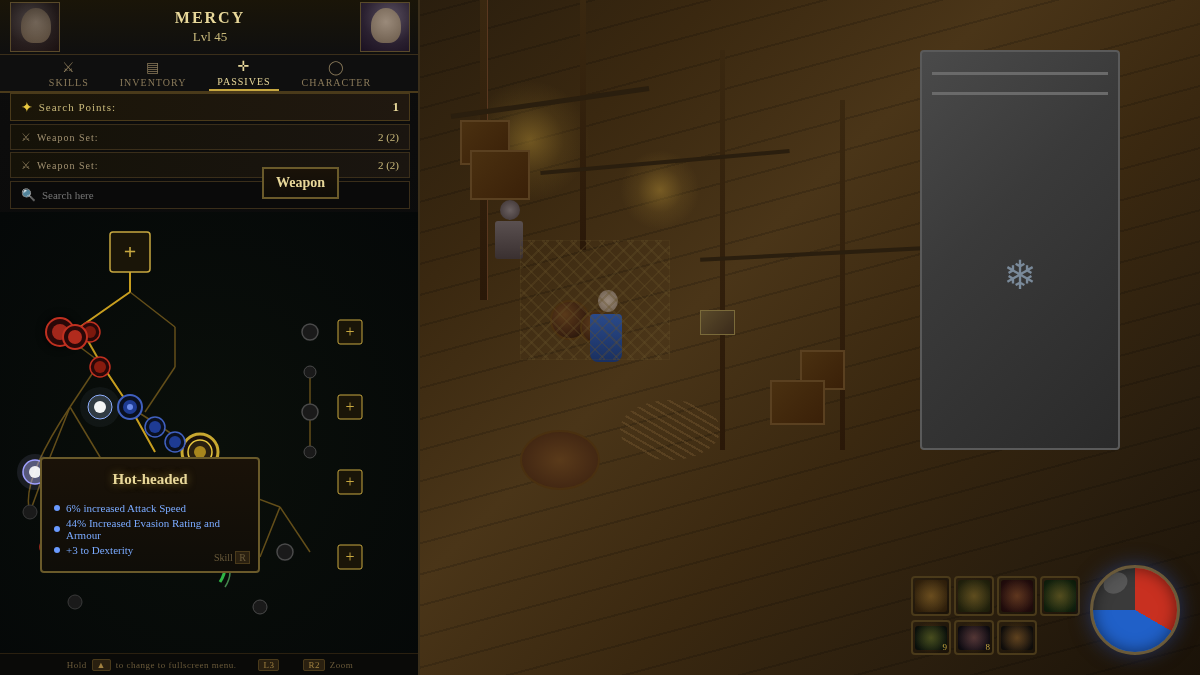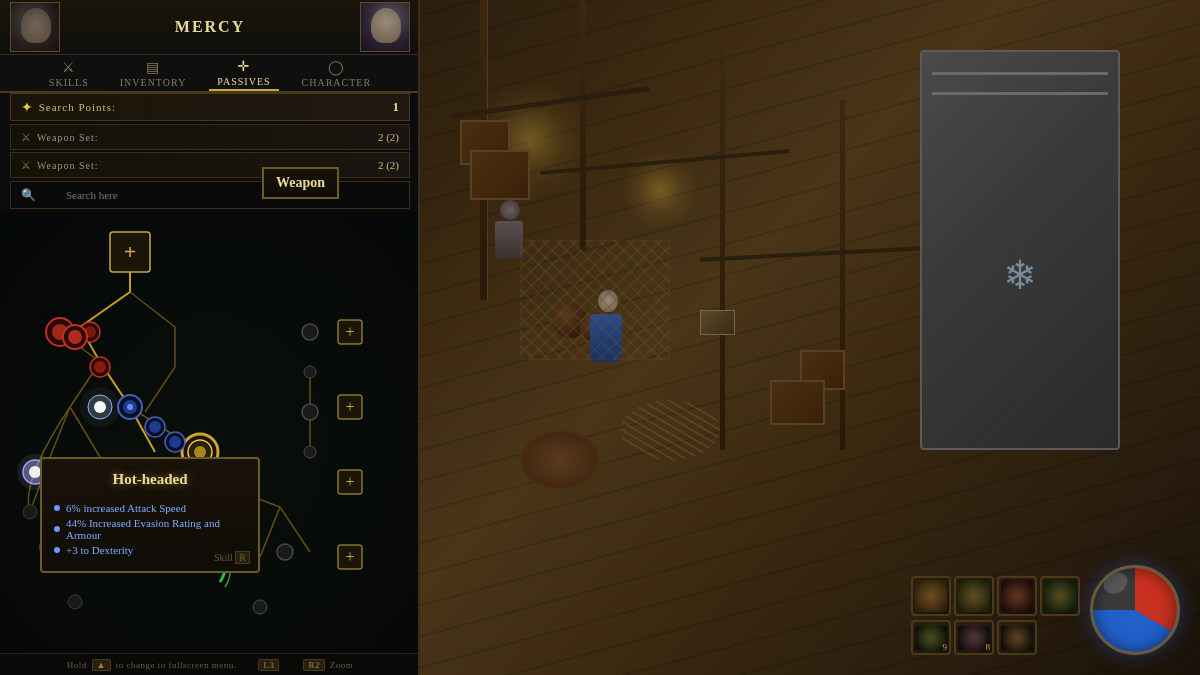--- a/index.html
+++ b/index.html
@@ -220,21 +220,20 @@
       font-size: 12px;
     }
     #search-input {
       background: transparent;
       border: none;
       outline: none;
       color: #8a7a5a;
       font-size: 11px;
       flex: 1;
       font-family: Georgia, serif;
-      margin-left: 24px;
     }
 
     
     #tree-canvas {
       position: absolute;
       top: 212px; left: 0;
       width: 420px;
       height: 463px;
       overflow: hidden;
       background: radial-gradient(ellipse at 50% 50%, #0a0f0a 0%, #050808 100%);
@@ -512,20 +511,21 @@
       border:1px solid #7a6a3a;"></div>
   </div>
 </div>
 
 <div id="passive-panel">
 
   <div id="header">
     <div id="character-portrait-left"></div>
     <div id="character-name-level">
       <div id="char-name">MERCY</div>
+      <div id="char-level">Lvl 45</div>
     </div>
     <div id="character-portrait-right"></div>
   </div>
 
   <div id="nav-tabs">
     <div class="nav-tab">
       <span class="tab-icon">⚔</span>
       <span>Skills</span>
     </div>
     <div class="nav-tab">

